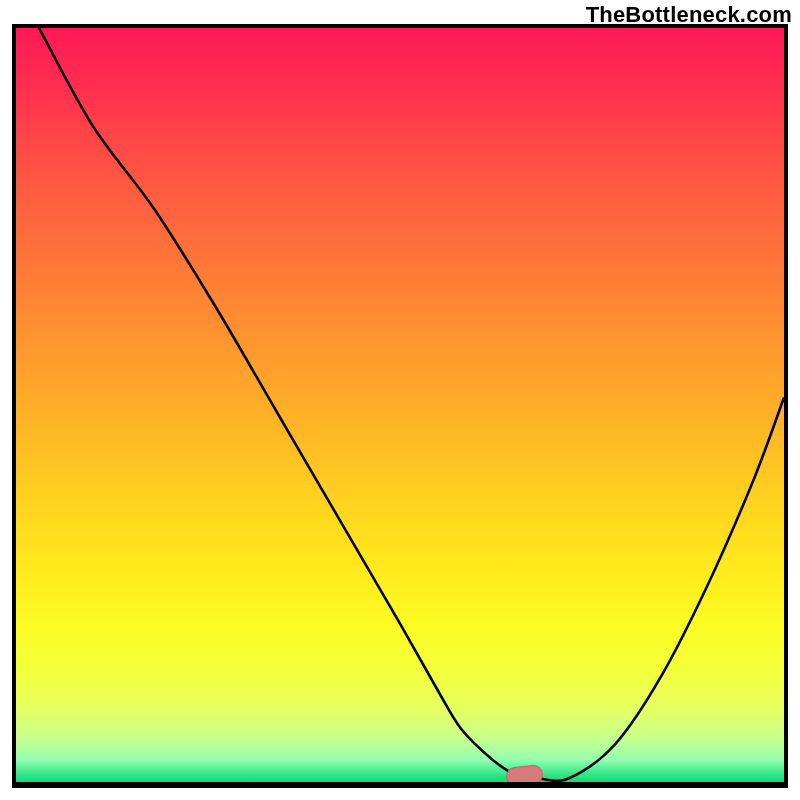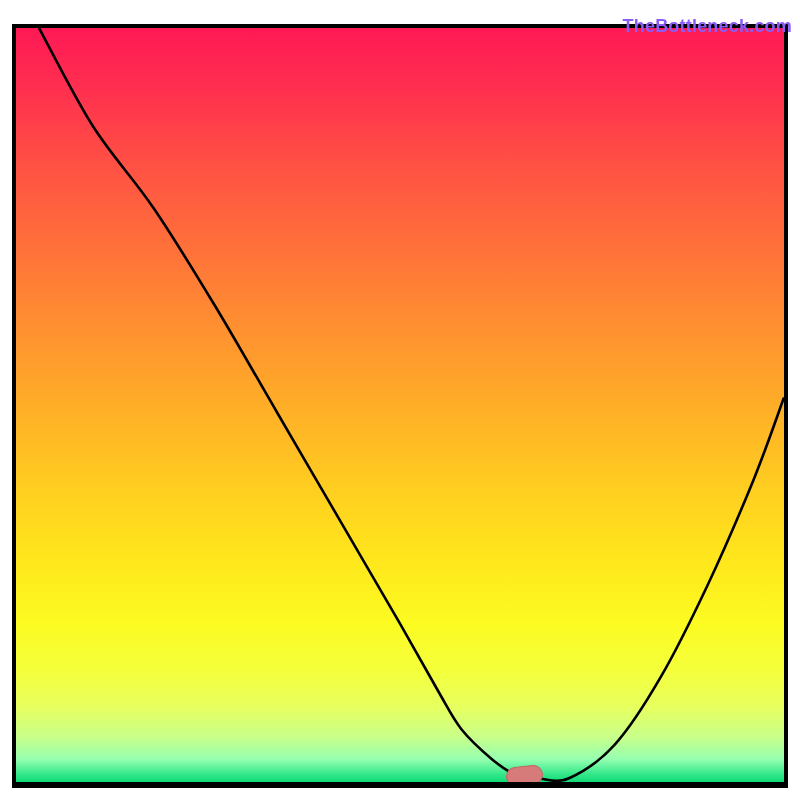--- a/index.html
+++ b/index.html
@@ -10,25 +10,25 @@
     background: #ffffff;
     font-family: Arial, Helvetica, sans-serif;
   }
   .container {
     position: relative;
     width: 800px;
     height: 800px;
   }
   .watermark {
     position: absolute;
-    top: 16px;
+    top: 2px;
     right: 8px;
-    font-size: 18px;
+    font-size: 22px;
     font-weight: 600;
-    color: #8b5cf6;
+    color: #000000;
     letter-spacing: 0.2px;
     z-index: 10;
   }
   .plot-outer {
     position: absolute;
     left: 12px;
     top: 24px;
     width: 776px;
     height: 764px;
     background: #ffffff;

